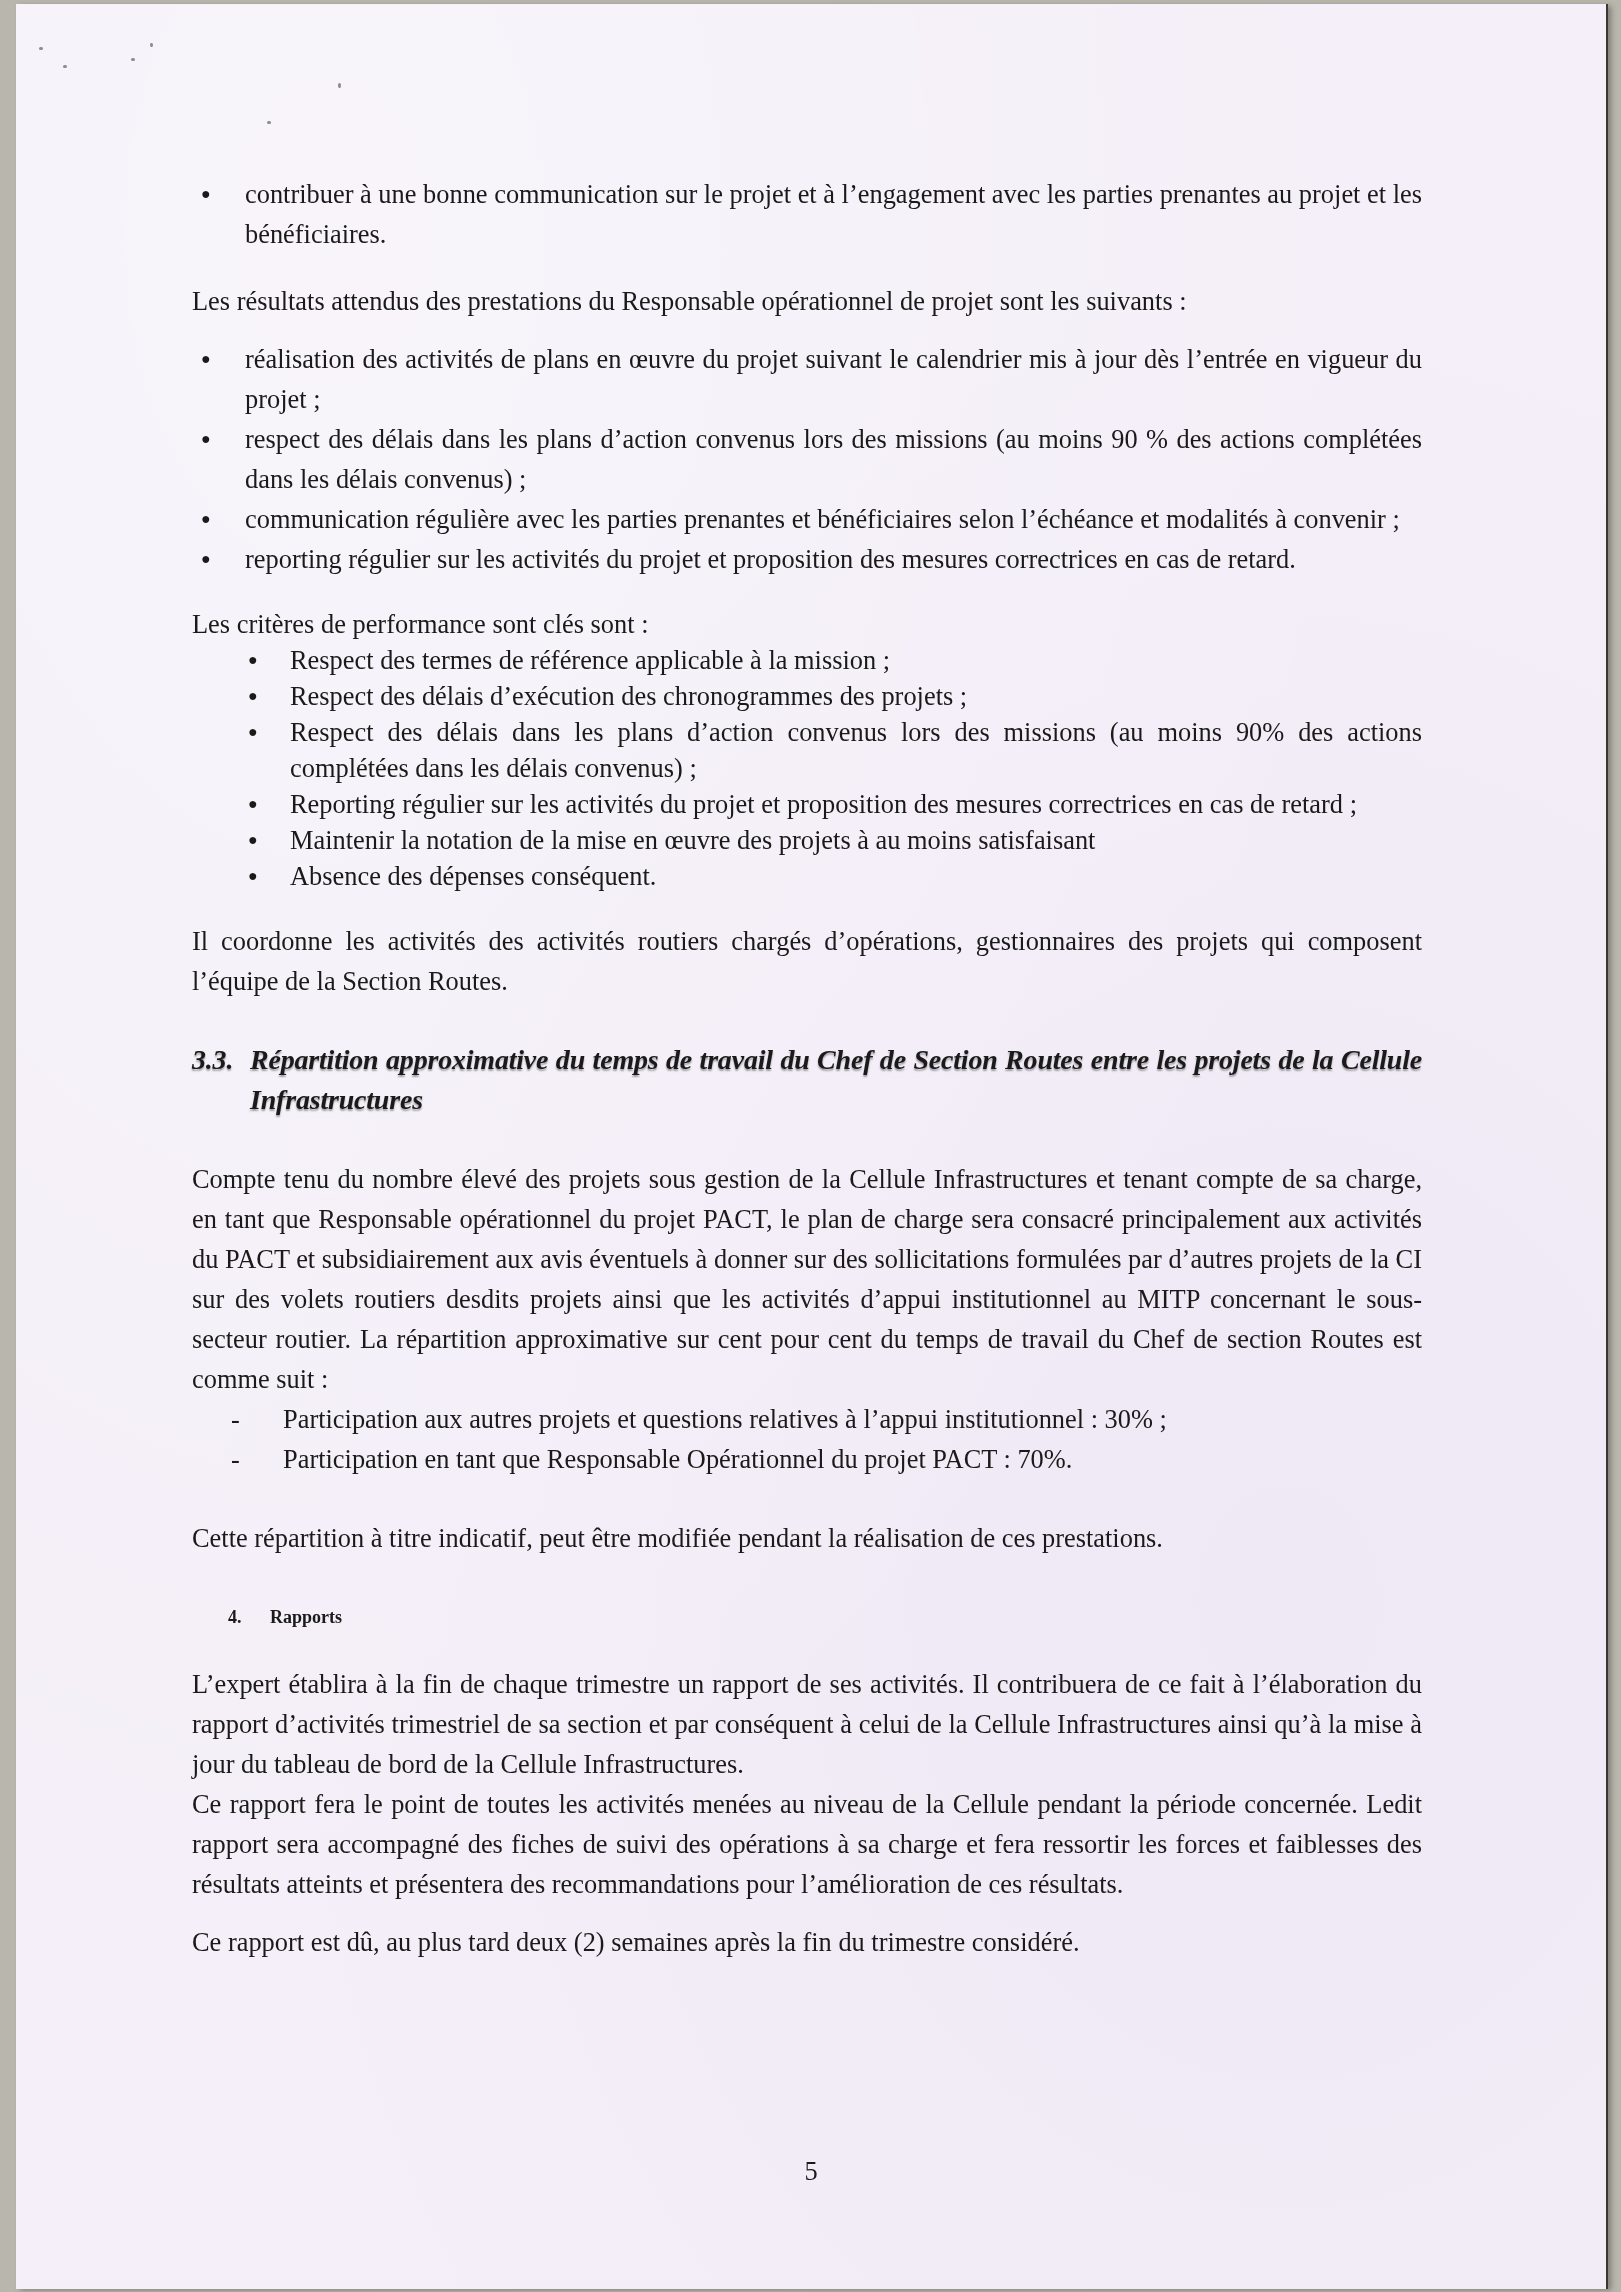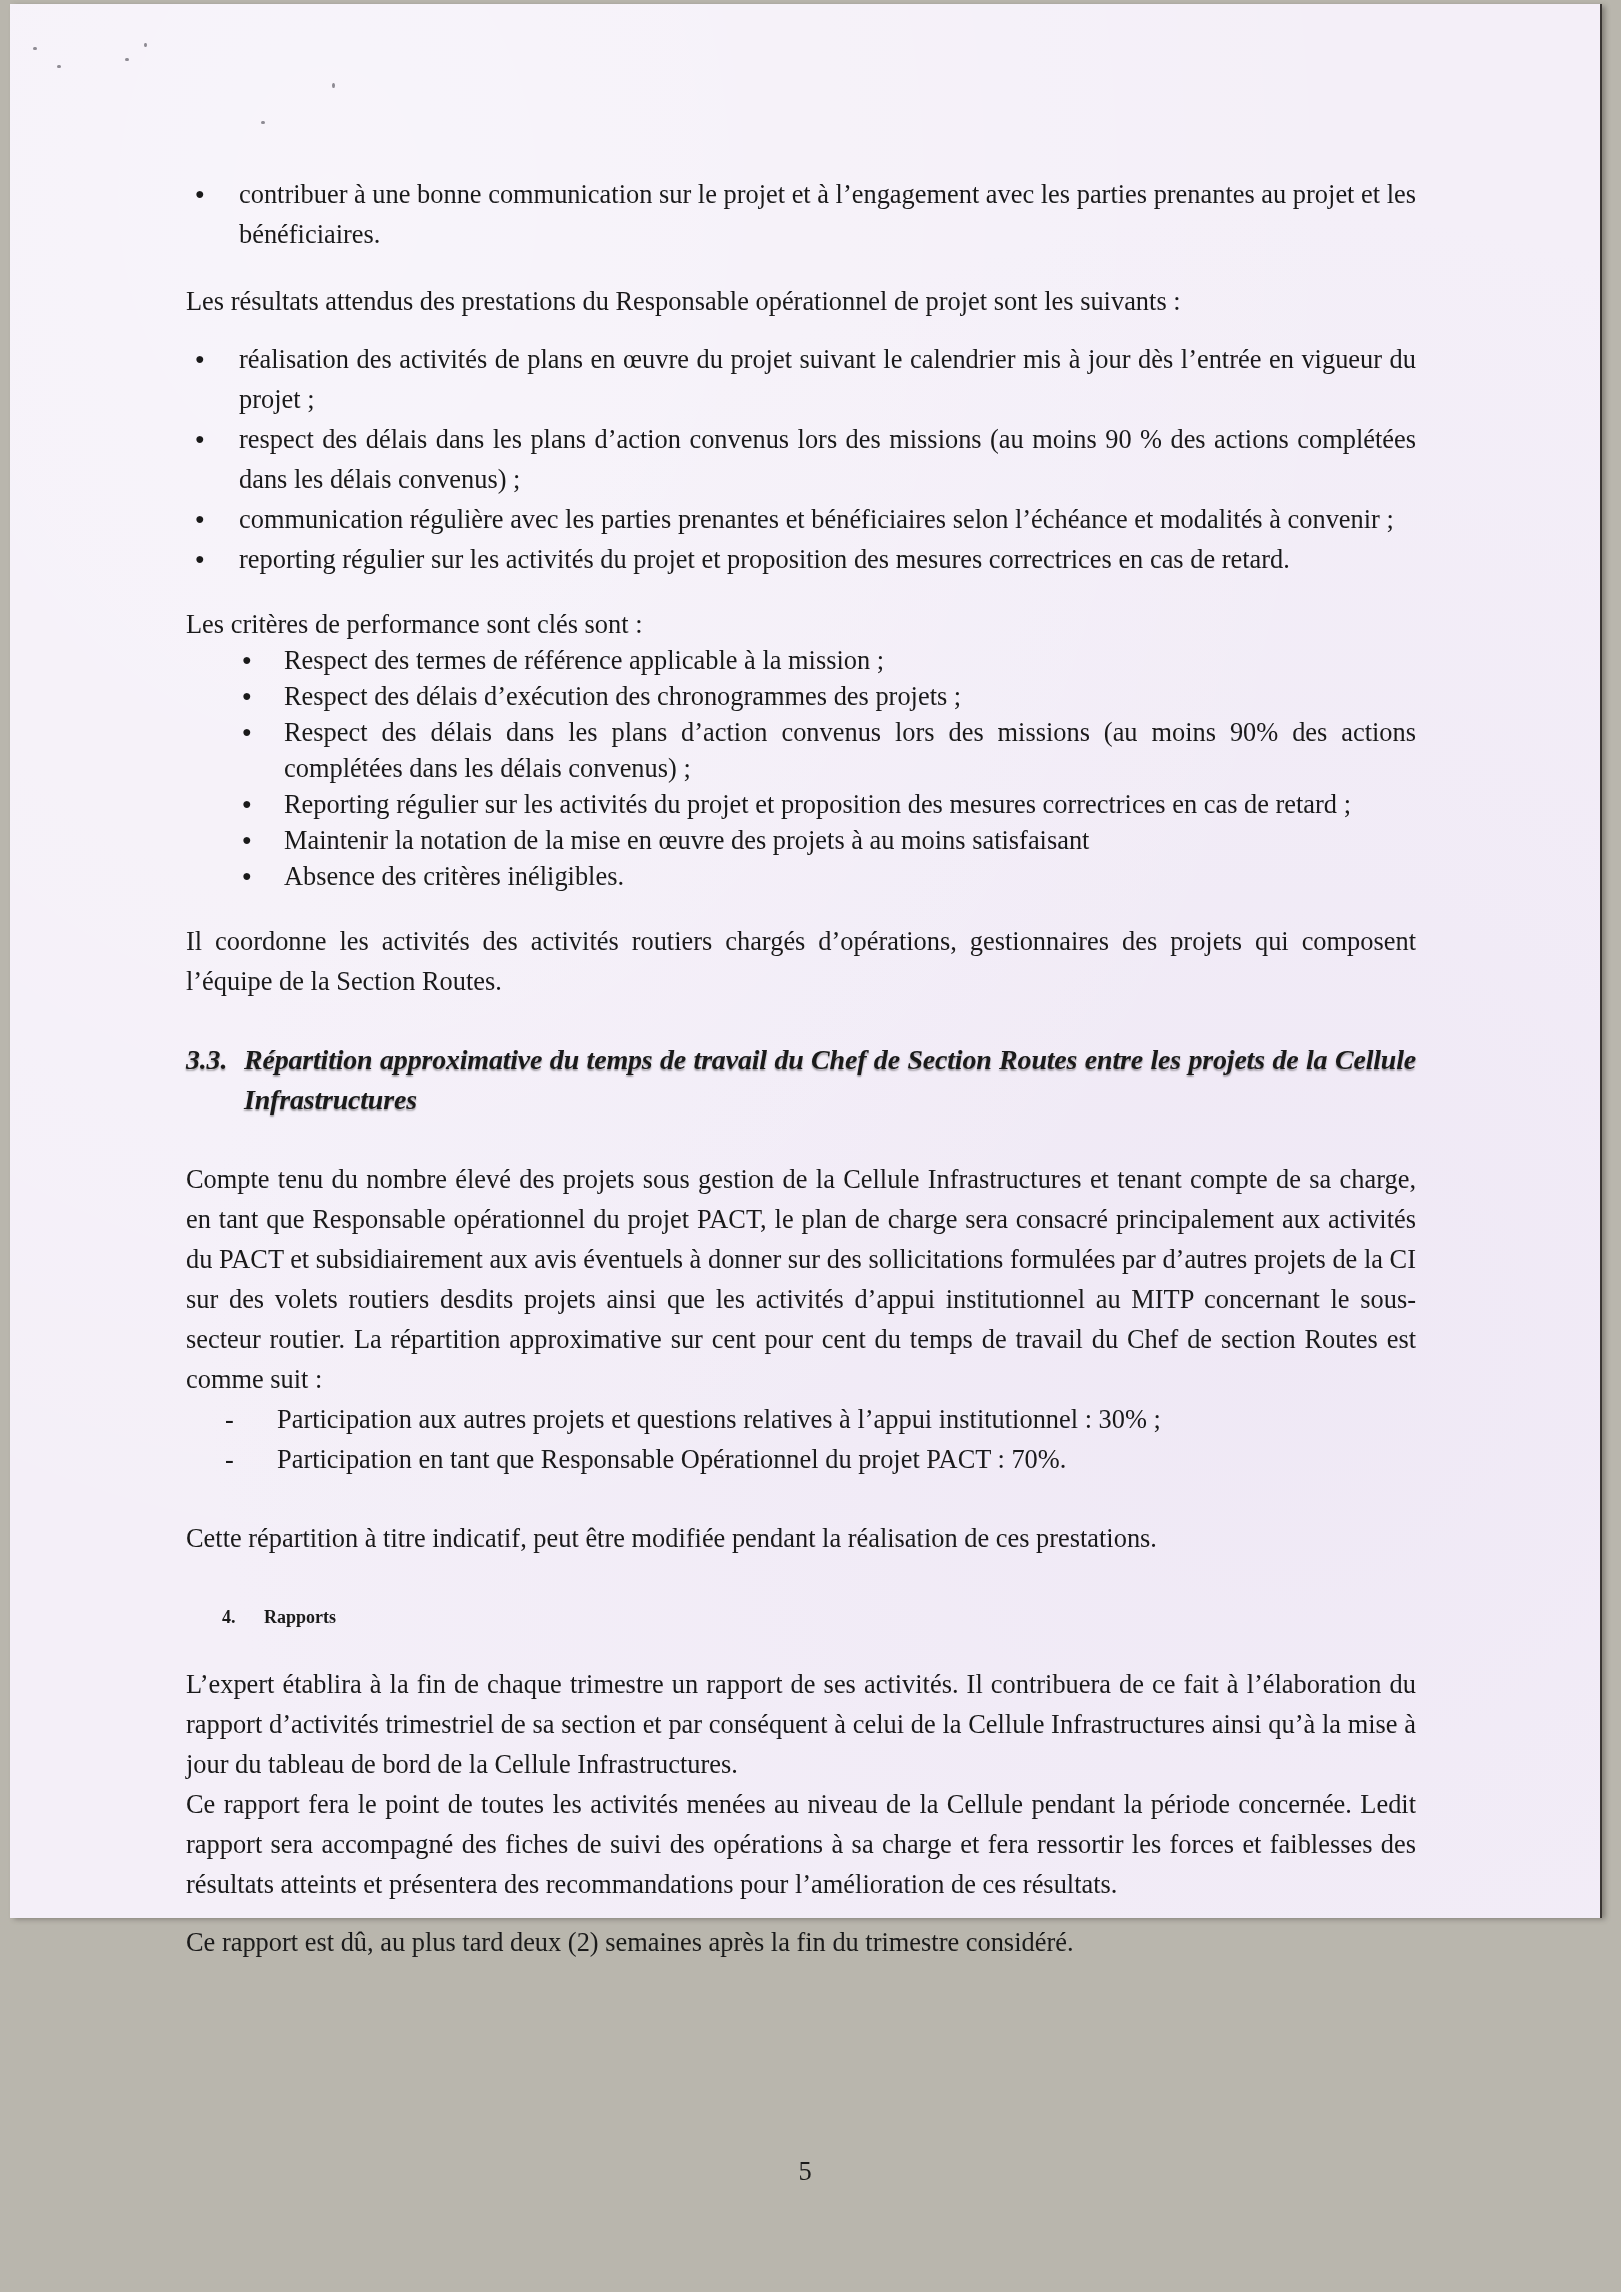--- a/index.html
+++ b/index.html
@@ -10,24 +10,24 @@
       width: 1621px;
       height: 2293px;
       background: #b9b6ad;
       position: relative;
       overflow: hidden;
       font-family: "Liberation Serif", "DejaVu Serif", serif;
       color: #1a1a1a;
     }
     .page {
       position: absolute;
-      left: 10px;
+      left: 16px;
       top: 3.6px;
       width: 1590px;
-      height: 1914px;
+      height: 2285px;
       background: #f4eff8;
       background-image:
         radial-gradient(ellipse at 20% 10%, rgba(255,255,255,0.35), rgba(255,255,255,0) 60%),
         radial-gradient(ellipse at 80% 70%, rgba(230,220,240,0.35), rgba(230,220,240,0) 60%);
       border-right: 2.7px solid #3a3634;
       box-shadow: 3.6px 1.8px 5.4px rgba(60,55,50,0.45);
     }
     .speck {
       position: absolute;
       width: 3.6px;
@@ -164,21 +164,21 @@
     <div class="gap-md"></div>
 
     <p style="line-height:36px;">Les critères de performance sont clés sont :</p>
 
     <ul class="list list-b">
       <li>Respect des termes de référence applicable à la mission ;</li>
       <li>Respect des délais d’exécution des chronogrammes des projets ;</li>
       <li>Respect des délais dans les plans d’action convenus lors des missions (au moins 90% des actions complétées dans les délais convenus) ;</li>
       <li>Reporting régulier sur les activités du projet et proposition des mesures correctrices en cas de retard ;</li>
       <li>Maintenir la notation de la mise en œuvre des projets à au moins satisfaisant</li>
-      <li>Absence des critères inéligibles.</li>
+      <li>Absence des dépenses conséquent.</li>
     </ul>
 
     <div class="gap-md"></div>
 
     <p>Il coordonne les activités des activités routiers chargés d’opérations, gestionnaires des projets qui composent l’équipe de la Section Routes.</p>
 
     <div class="gap-lg"></div>
 
     <h2 class="heading-33"><span class="num">3.3.</span><span>Répartition approximative du temps de travail du Chef de Section Routes  entre les  projets de la Cellule Infrastructures</span></h2>
 

